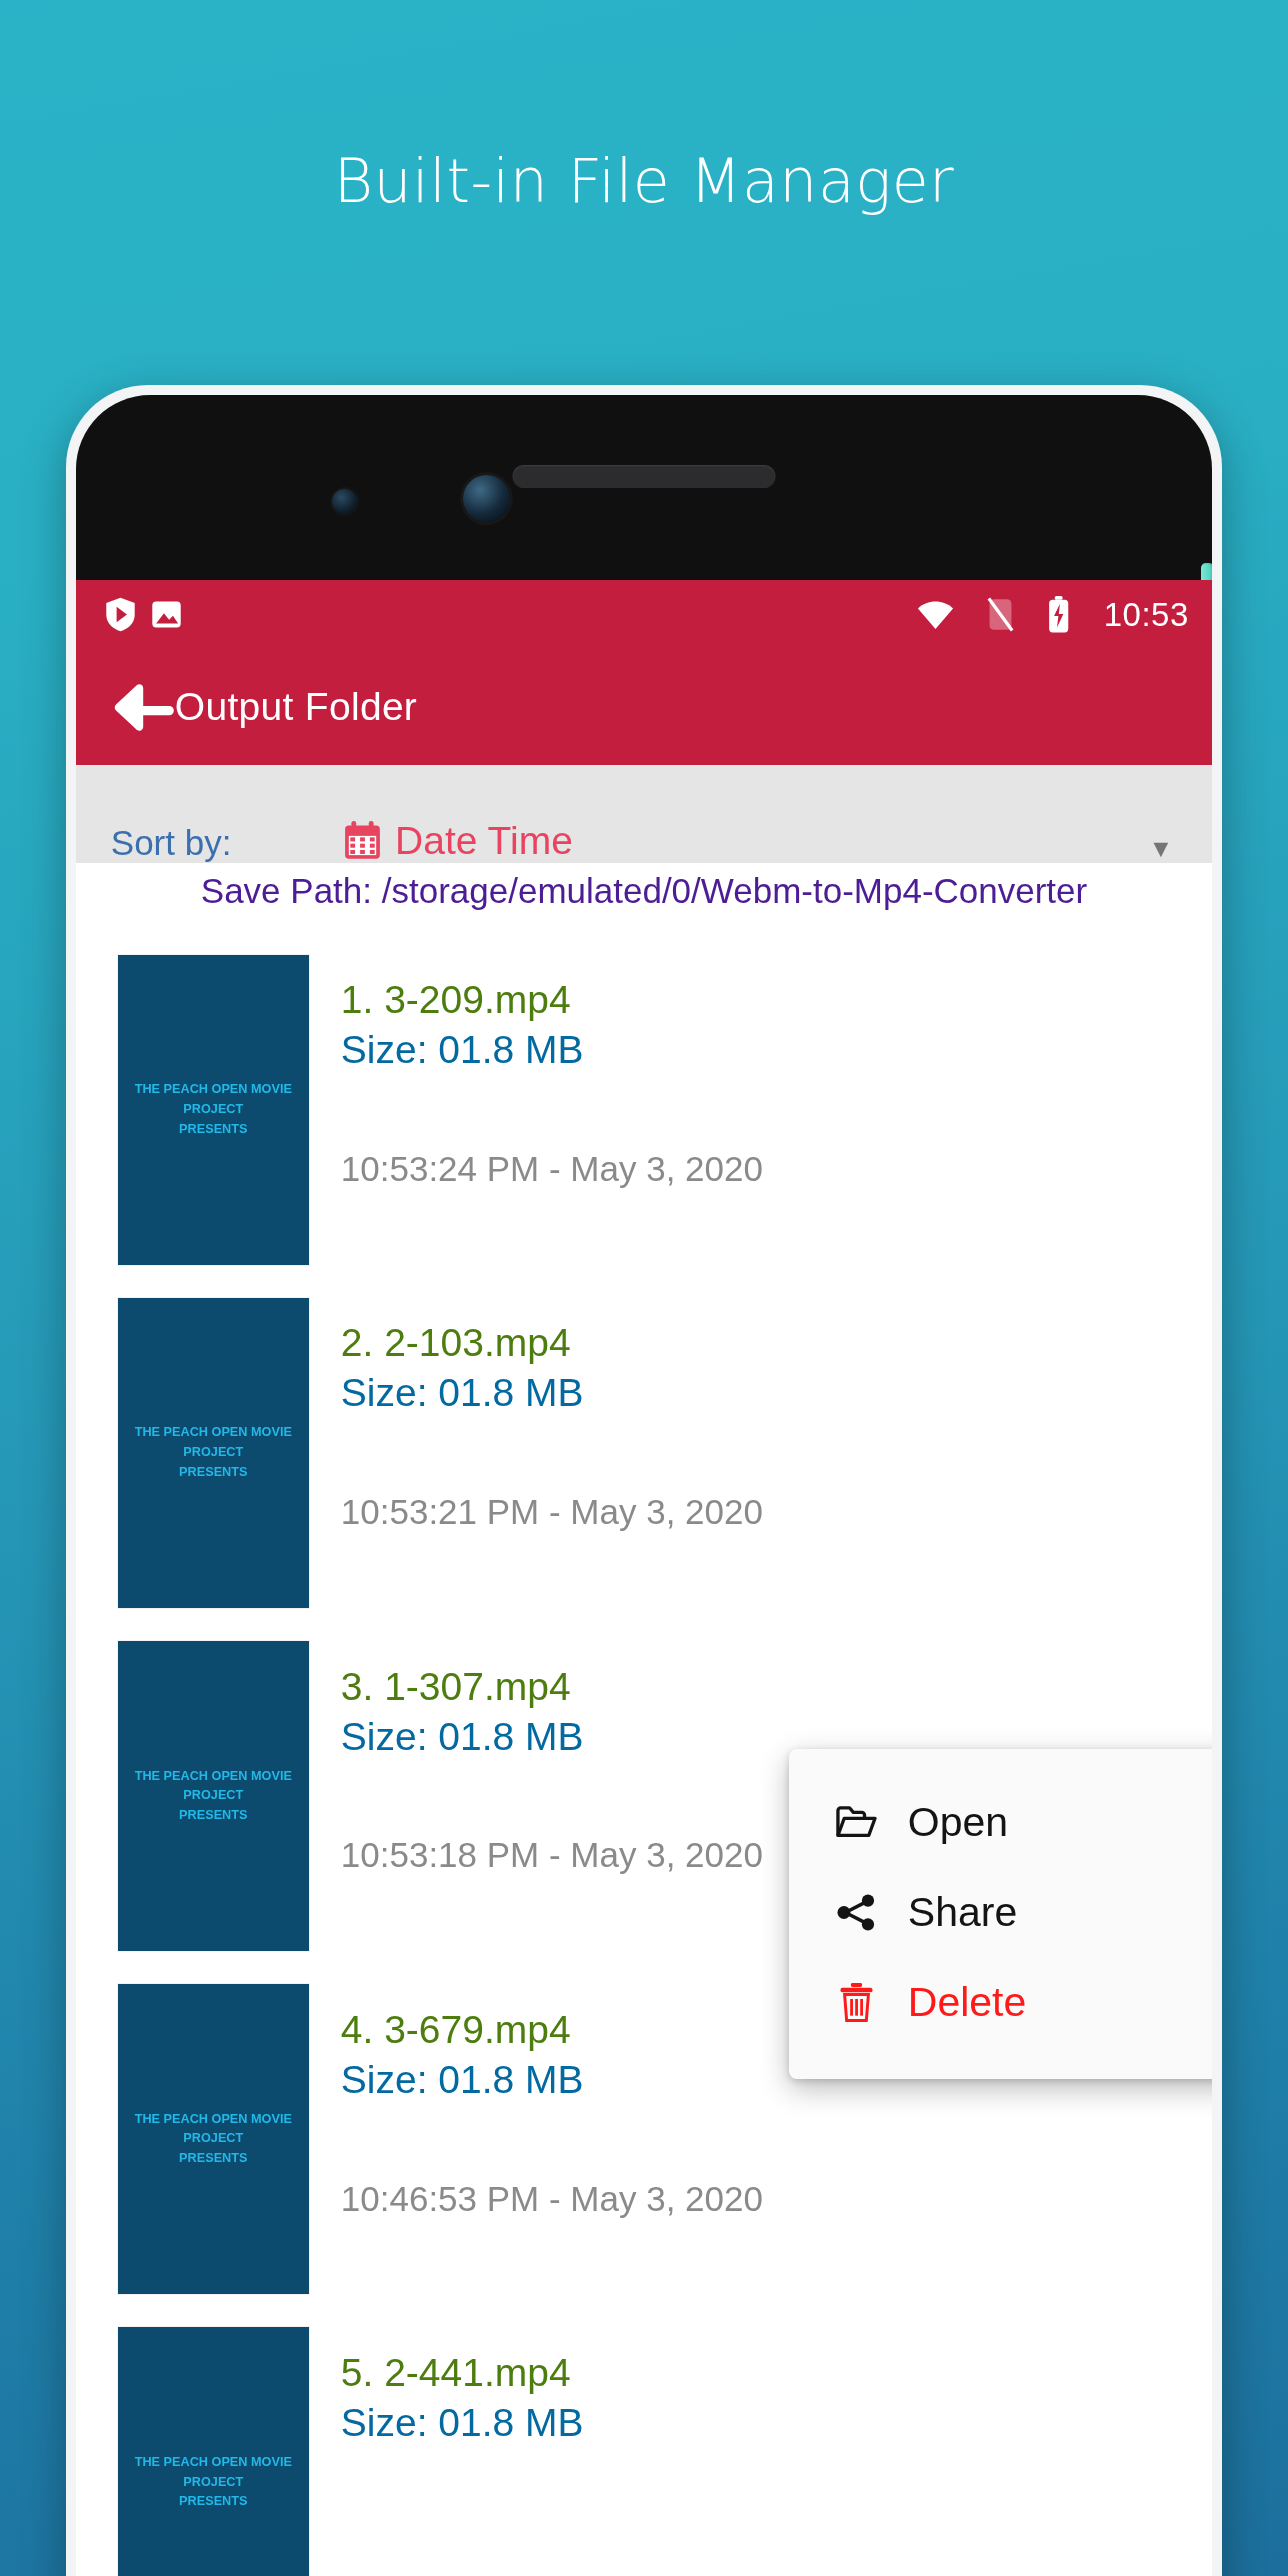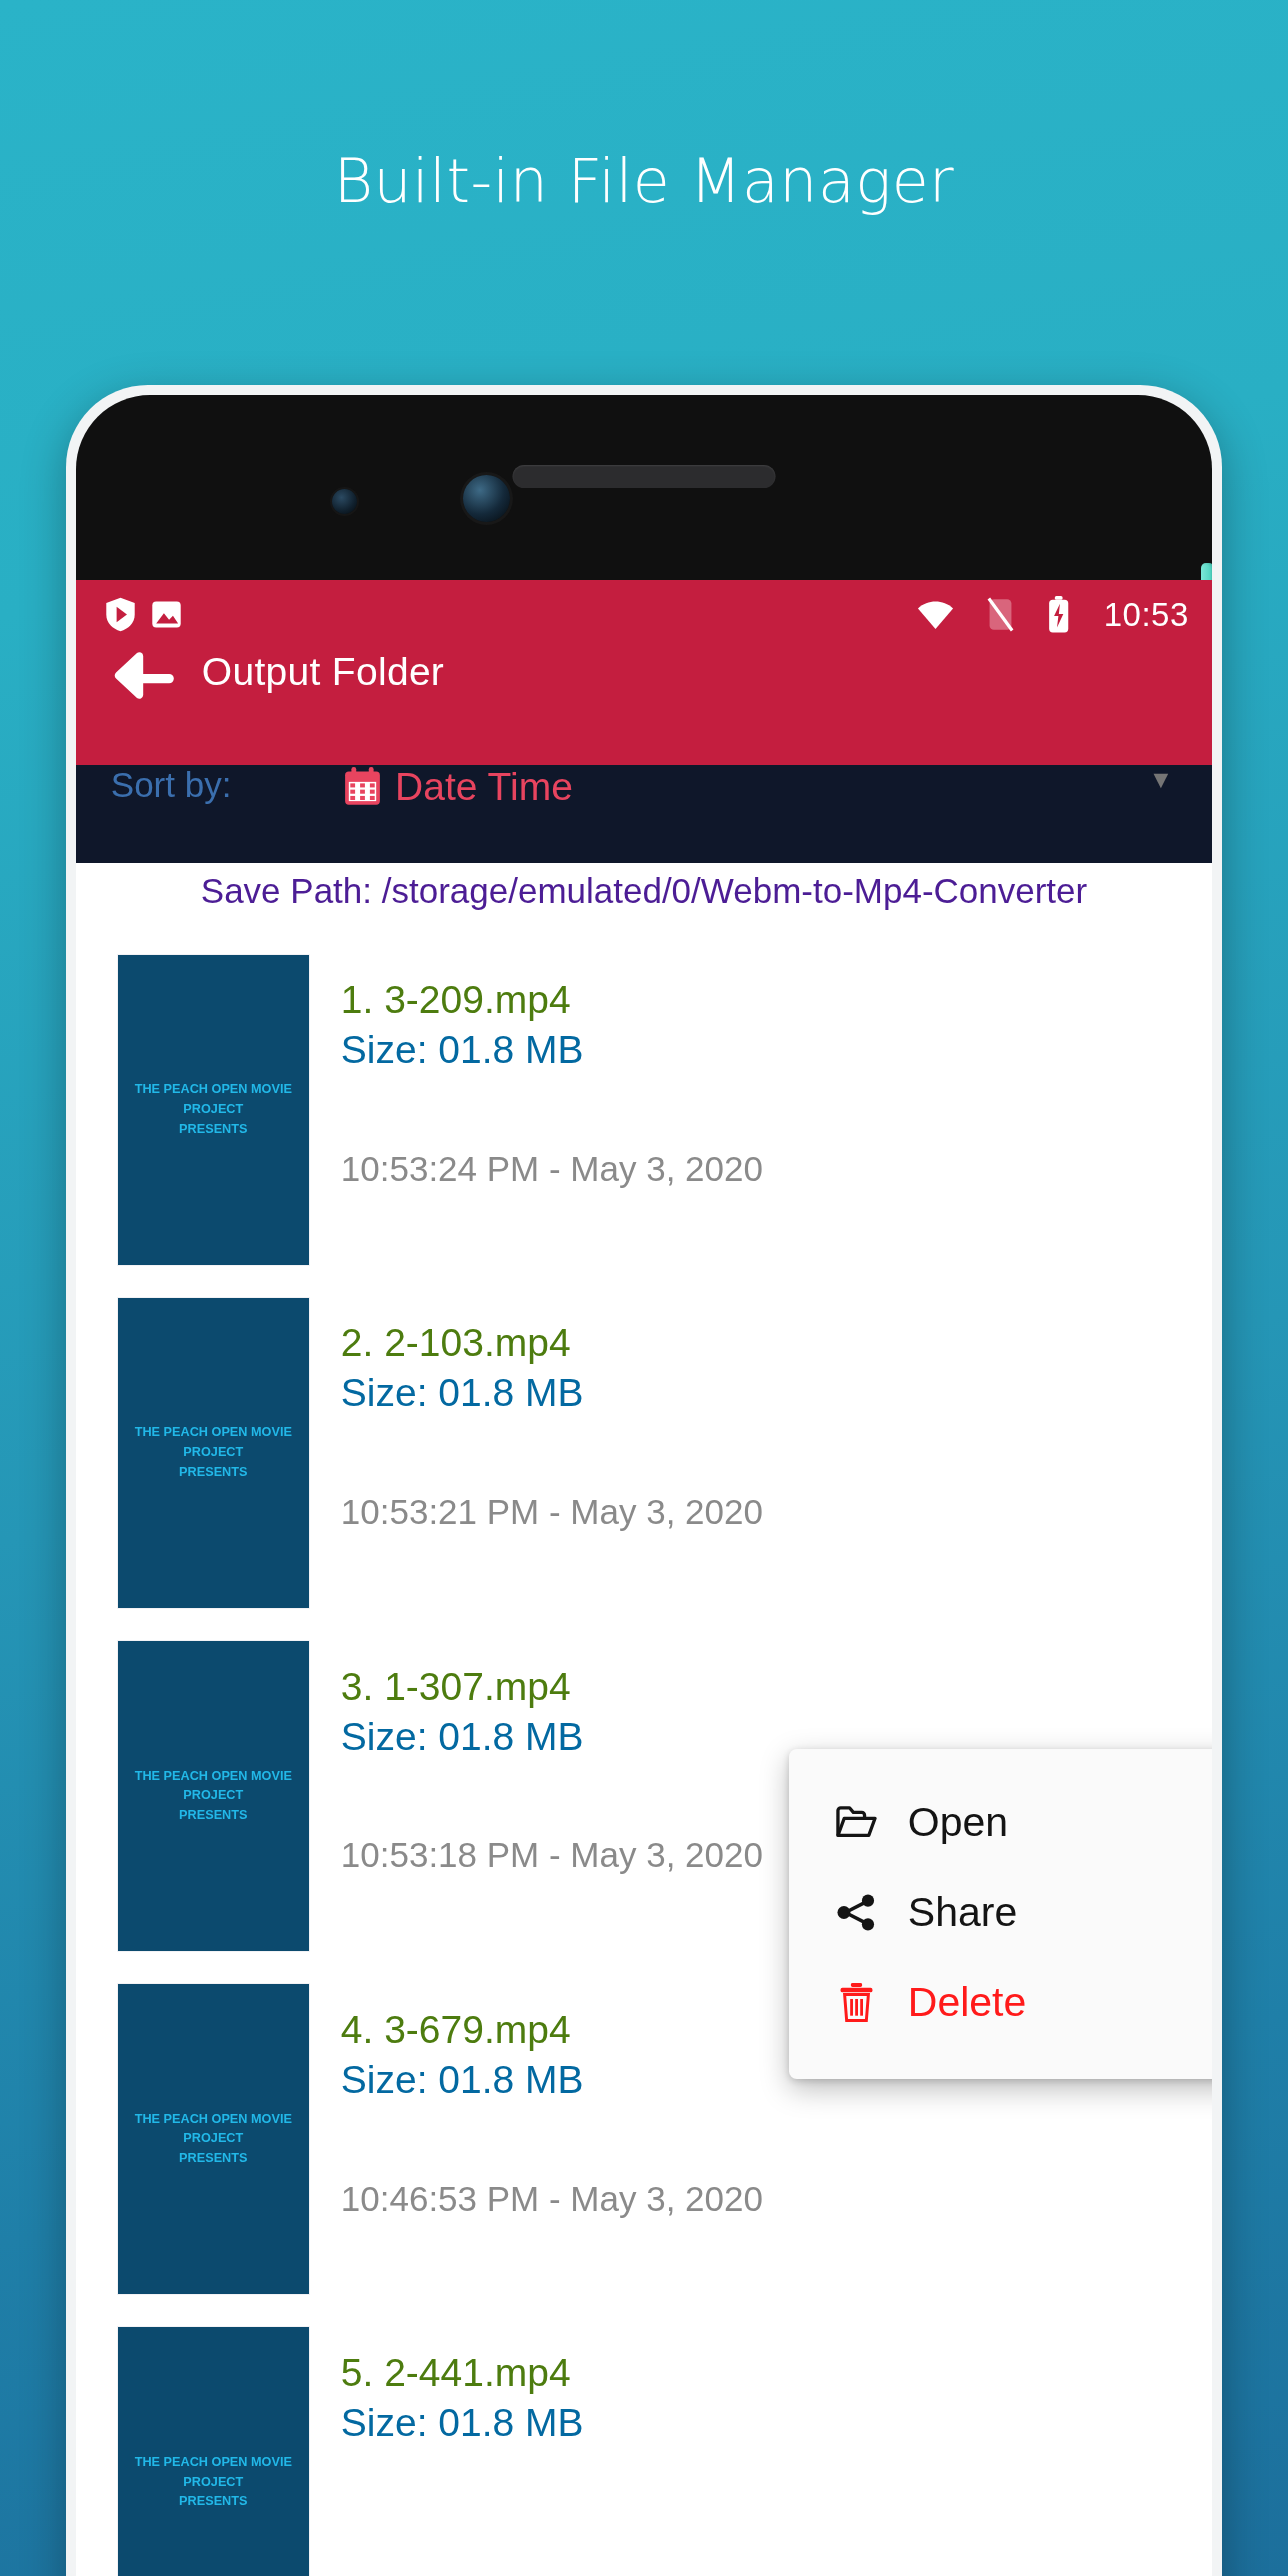--- a/index.html
+++ b/index.html
@@ -78,29 +78,29 @@
     padding:0 23.4px 0 29px;
     color:#fff;
   }
   .sb-left{ display:flex; align-items:center; gap:15.6px; }
   .sb-right{ margin-left:auto; display:flex; align-items:center; gap:33px; }
   .sb-time{ font-size:33px; font-weight:400; letter-spacing:0.5px; }
 
   
   .appbar{
     height:115px; background:#c41e3f;
-    display:flex; gap:27px;
+    display:flex; align-items:center; 
     padding-left:35px;
   }
   .appbar-title{ color:#fff; font-size:39px; font-weight:400; letter-spacing:0.3px; }
 
   
   .sortrow{
-    height:98px; display:flex; align-items:flex-start;
-    padding:0 39px 0 35px; background:#0f172a;
+    height:98px; display:flex; align-items:flex-end;
+    padding:0 39px 0 35px; background:#e5e5e5;
   }
   .sort-label{ color:#3b6fae; font-size:35px; }
   .sort-value-wrap{ display:flex; align-items:center; gap:13.7px; margin-left:113px; }
   .sort-value{ color:#e8445f; font-size:39px; }
   .caret{ margin-left:auto; color:#757575; font-size:25px; }
 
   
   .savepath{
     color:#4c1d95; font-size:35px; text-align:center;
     line-height:1.27; padding:5.9px 55px 25px 55px;

